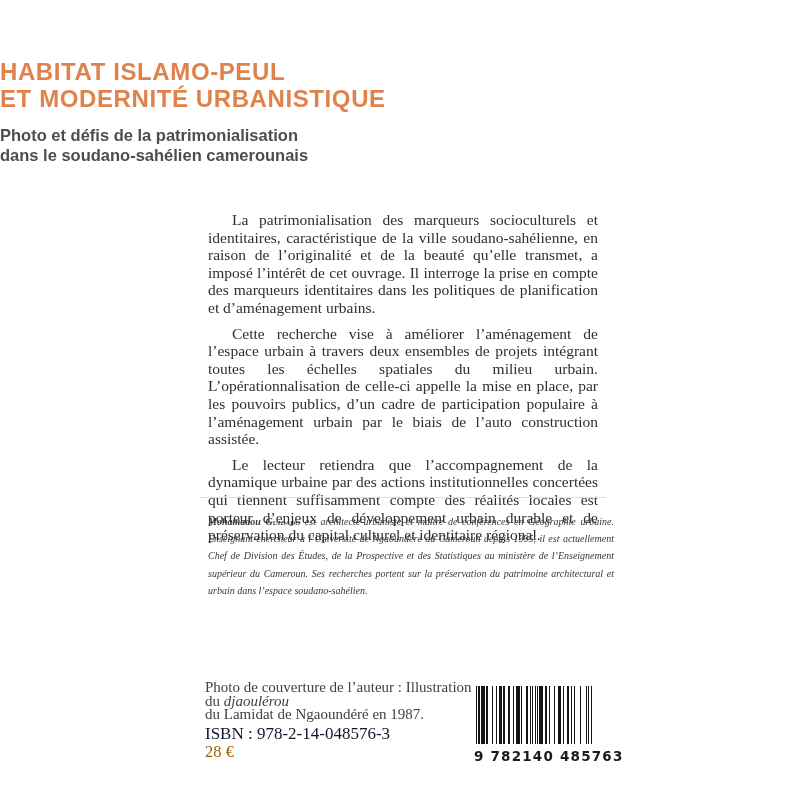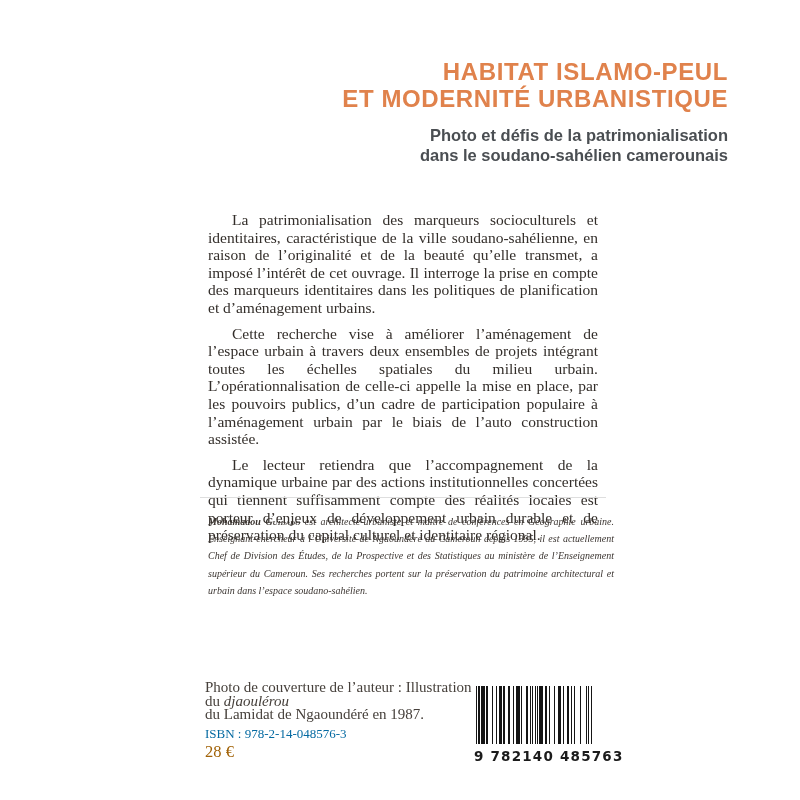--- a/index.html
+++ b/index.html
@@ -6,21 +6,21 @@
   .page{
     position:relative;
     width:800px;height:800px;
     background:#ffffff;
     font-family:"Liberation Serif", serif;
     overflow:hidden;
   }
   
   .title-block{
     position:absolute;top:58px;left:0;width:728px;
-    text-align:right;
+    text-align:left;
   }
   .title-line{
     font-family:"Liberation Sans", sans-serif;
     font-weight:700;
     font-size:24px;
     line-height:27px;
     letter-spacing:0.6px;
     color:#E0824C;
   }
   .subtitle-block{margin-top:13px;}
@@ -55,22 +55,22 @@
   .bio .author-name{font-weight:700;}
   .bio .author-last{font-variant:small-caps;}
   
   .credit{
     position:absolute;top:681px;left:205px;width:280px;
     font-size:15px;line-height:13.5px;
     color:#46403B;
   }
   .isbn{
     position:absolute;top:726px;left:205px;
-    font-size:13px;line-height:16px;
-    color:#0369a1;
+    font-size:17px;line-height:16px;
+    color:#0f172a;
   }
   .price{
     position:absolute;top:742px;left:205px;
     font-size:16.5px;line-height:20px;
     color:#a16207;
   }
   .barcode{
     position:absolute;top:686px;left:474px;width:120px;
     text-align:center;
   }

